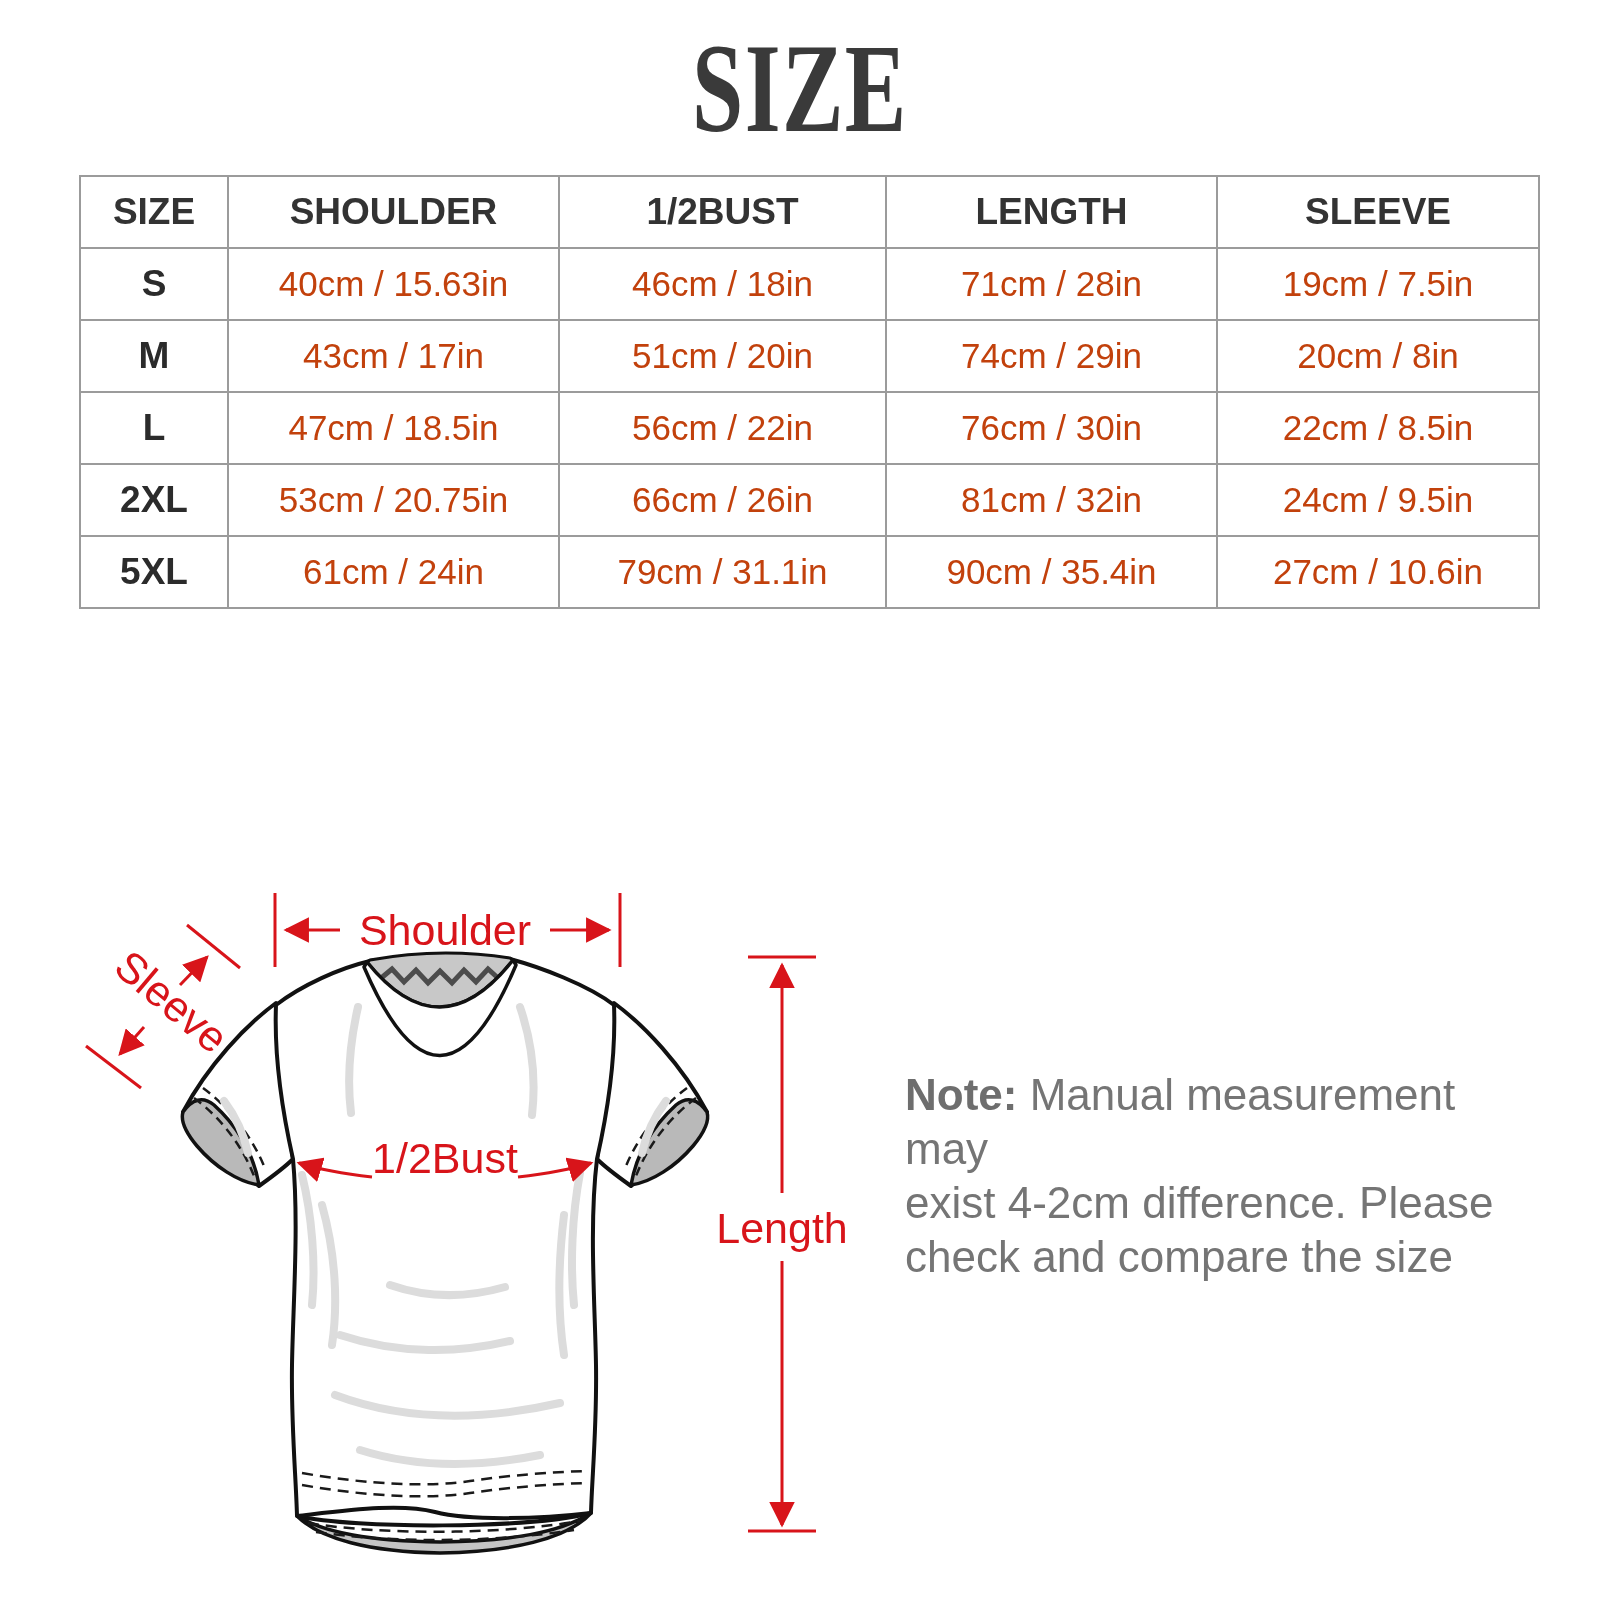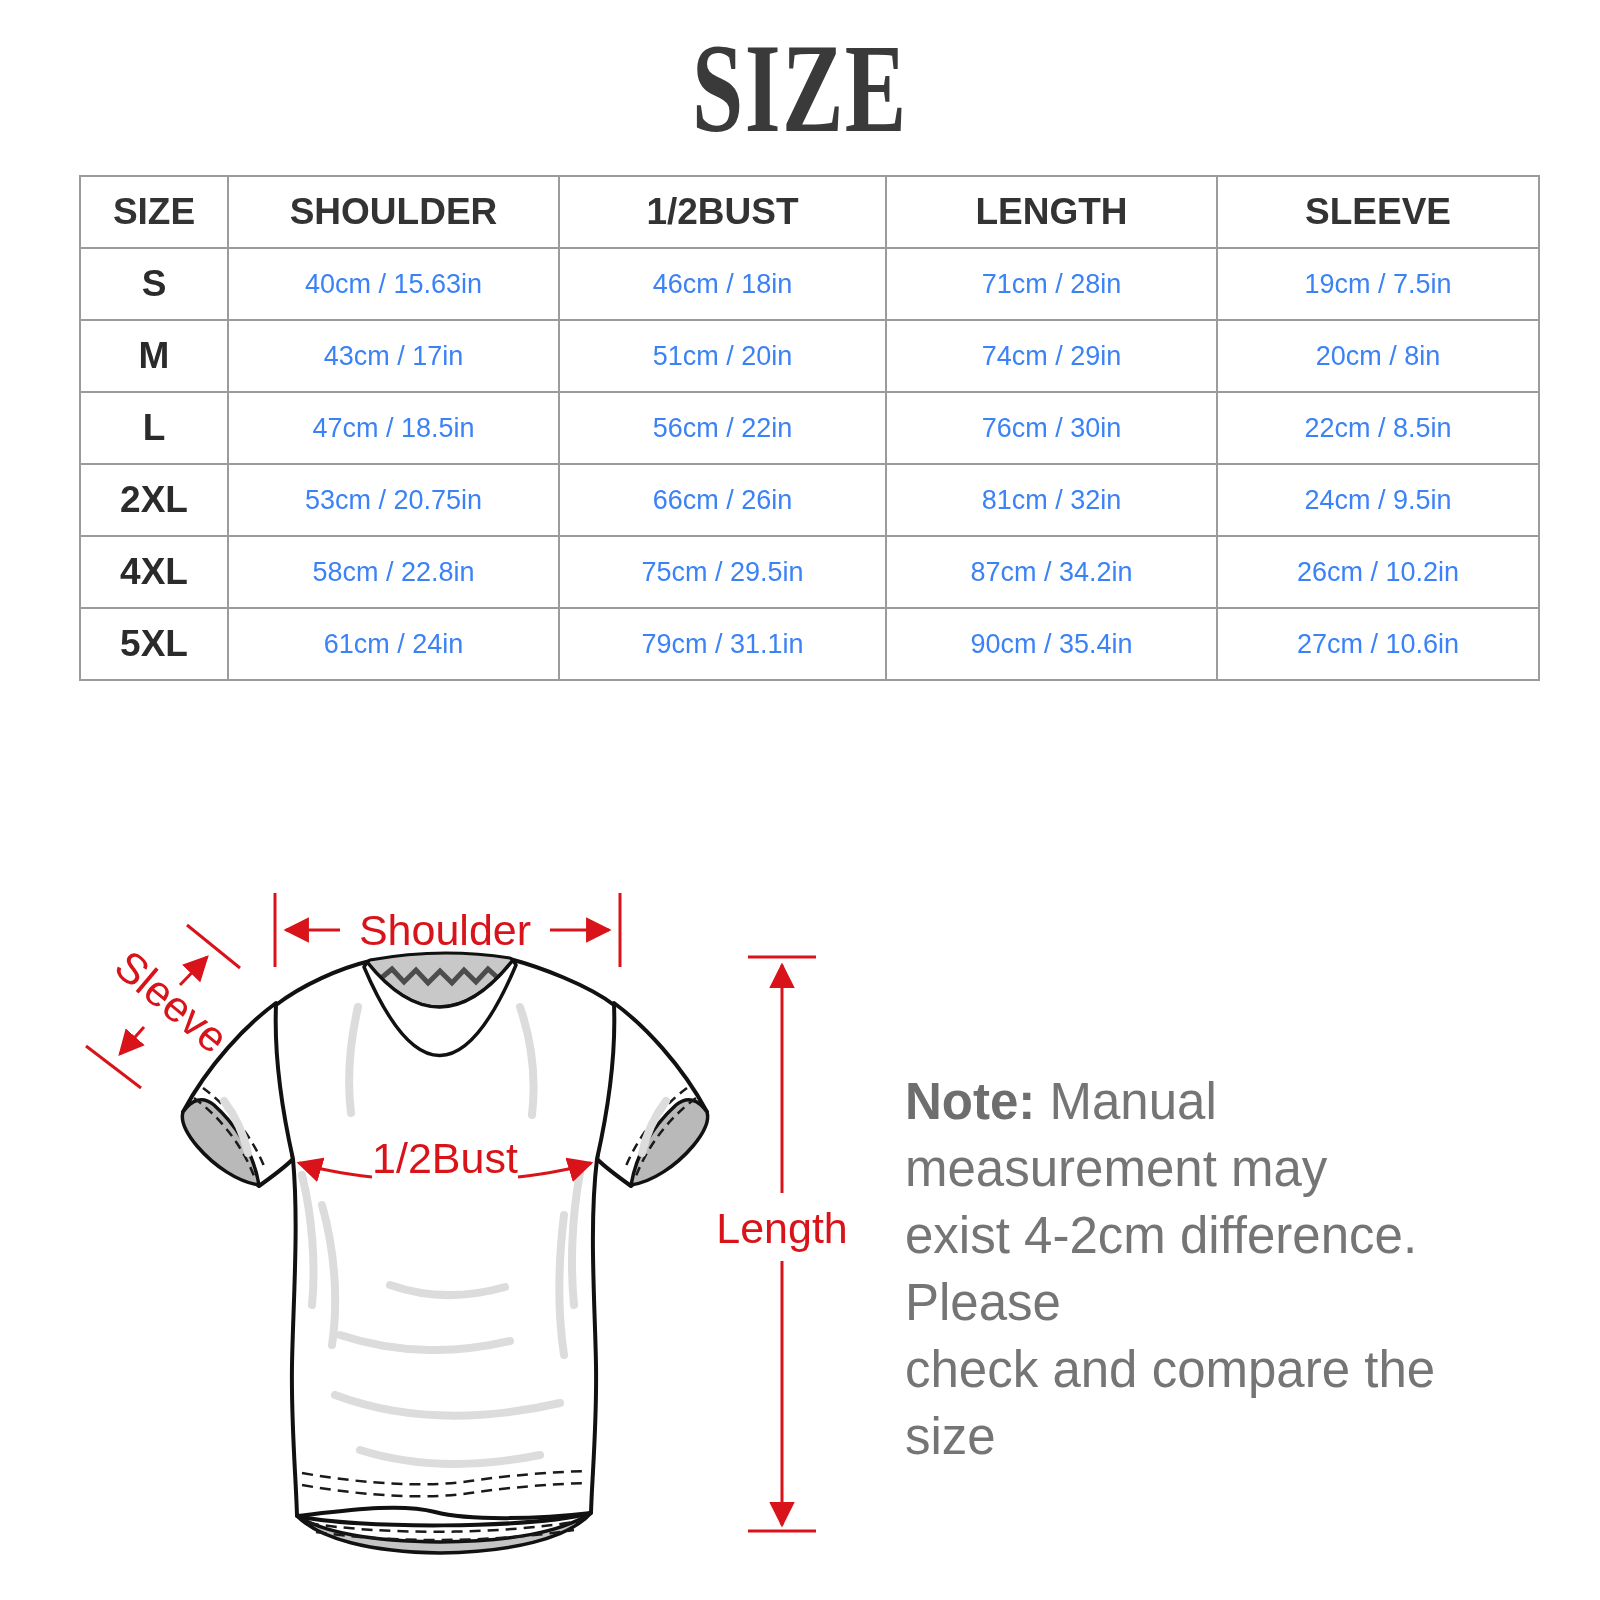--- a/index.html
+++ b/index.html
@@ -10,26 +10,26 @@
   #title span{display:inline-block;font-family:"Liberation Serif",serif;font-weight:bold;
               font-size:128px;line-height:120px;color:#3a3a3a;transform:scale(0.72,1.0);
               transform-origin:center;letter-spacing:2px;}
   
   #size-table{position:absolute;left:79px;top:175px;width:1459px;border-collapse:collapse;
               table-layout:fixed;}
   #size-table td,#size-table th{border:2px solid #9b9b9b;text-align:center;vertical-align:middle;
               padding:0;height:70px;background:#ffffff;}
   #size-table th{font-size:37px;font-weight:bold;color:#333333;}
   #size-table td.size-col{font-size:37px;font-weight:bold;color:#2b2b2b;}
-  #size-table td{font-size:27px;color:#3b82f6;}
+  #size-table td{font-size:35px;color:#c2410c;}
   col.c0{width:148px;} col.c1{width:331px;} col.c2{width:327px;} col.c3{width:331px;} col.c4{width:322px;}
   
   #diagram{position:absolute;left:40px;top:855px;width:830px;height:745px;}
   
-  #note{position:absolute;left:905px;top:1068px;width:600px;font-size:51px;line-height:67px;
+  #note{position:absolute;left:905px;top:1068px;width:600px;font-size:44px;line-height:54px;
         color:#757575;}
   #note b{font-weight:bold;color:#6e6e6e;}
 </style>
 </head>
 <body>
 
 <div id="canvas">
 
   <div id="title">
     <span>SIZE</span>
@@ -71,27 +71,20 @@
       <td>56cm / 22in</td>
       <td>76cm / 30in</td>
       <td>22cm / 8.5in</td>
     </tr>
     <tr>
       <td class="size-col">2XL</td>
       <td>53cm / 20.75in</td>
       <td>66cm / 26in</td>
       <td>81cm / 32in</td>
       <td>24cm / 9.5in</td>
-    </tr>
-    <tr>
-      <td class="size-col">4XL</td>
-      <td>58cm / 22.8in</td>
-      <td>75cm / 29.5in</td>
-      <td>87cm / 34.2in</td>
-      <td>26cm / 10.2in</td>
     </tr>
     <tr>
       <td class="size-col">5XL</td>
       <td>61cm / 24in</td>
       <td>79cm / 31.1in</td>
       <td>90cm / 35.4in</td>
       <td>27cm / 10.6in</td>
     </tr>
   </tbody>
     </table>

